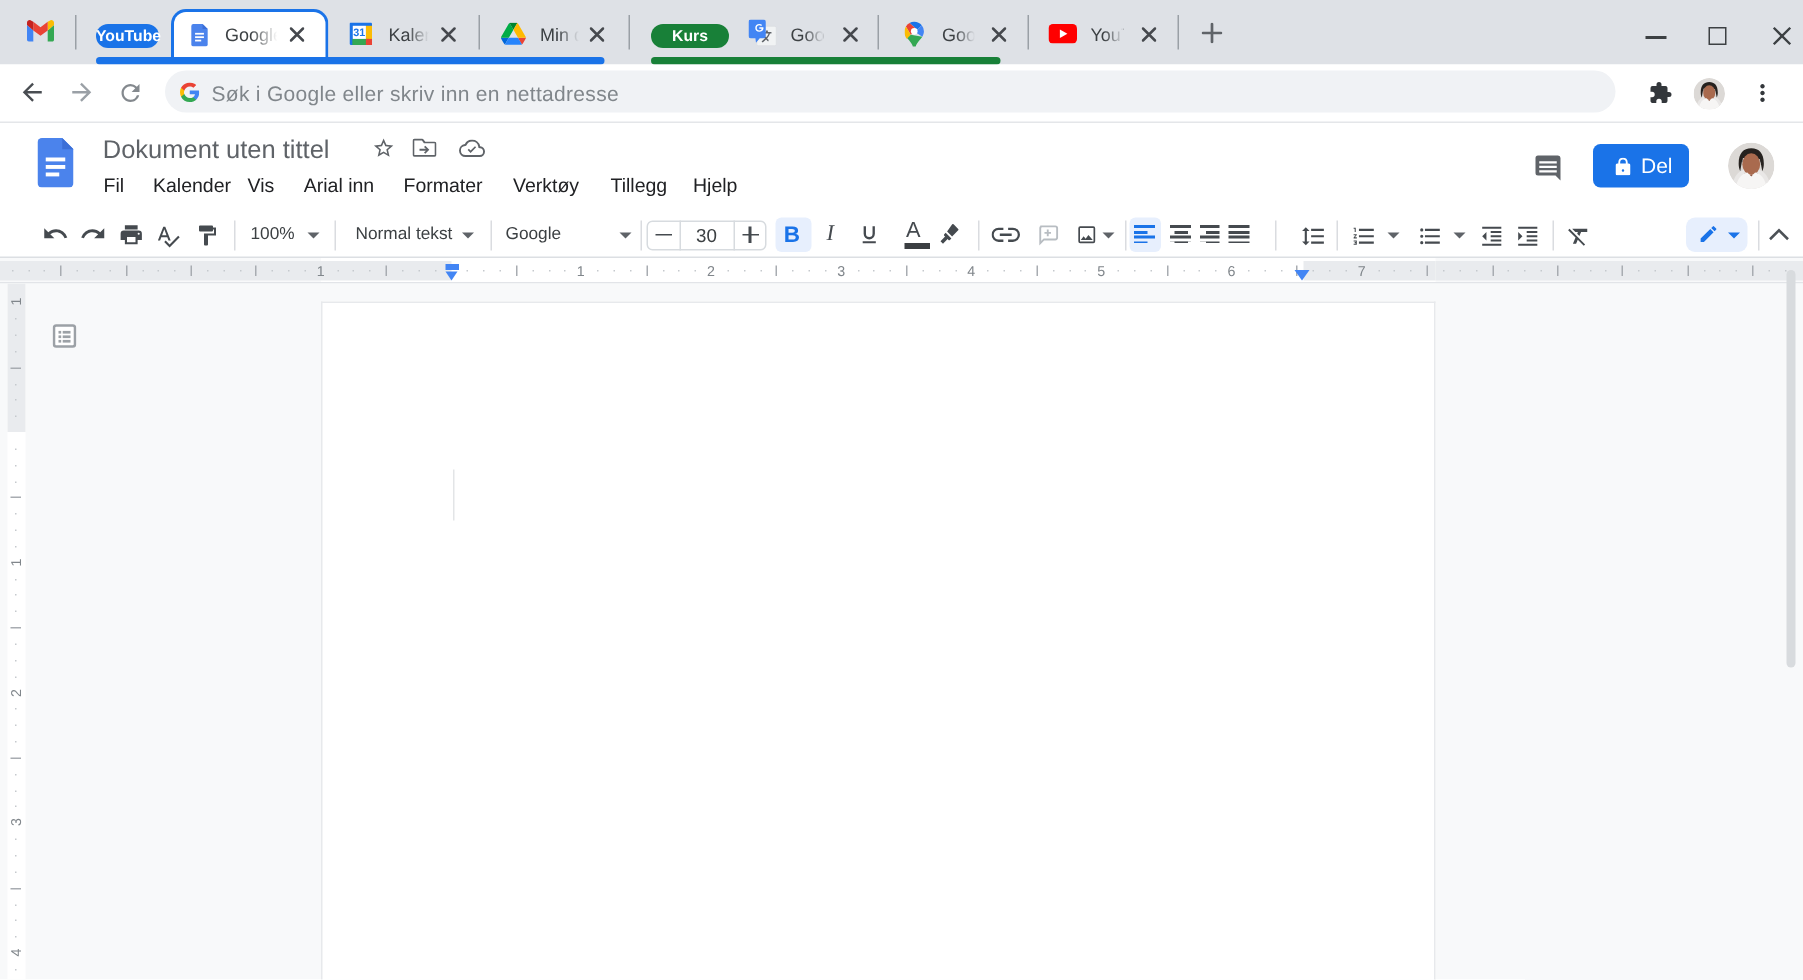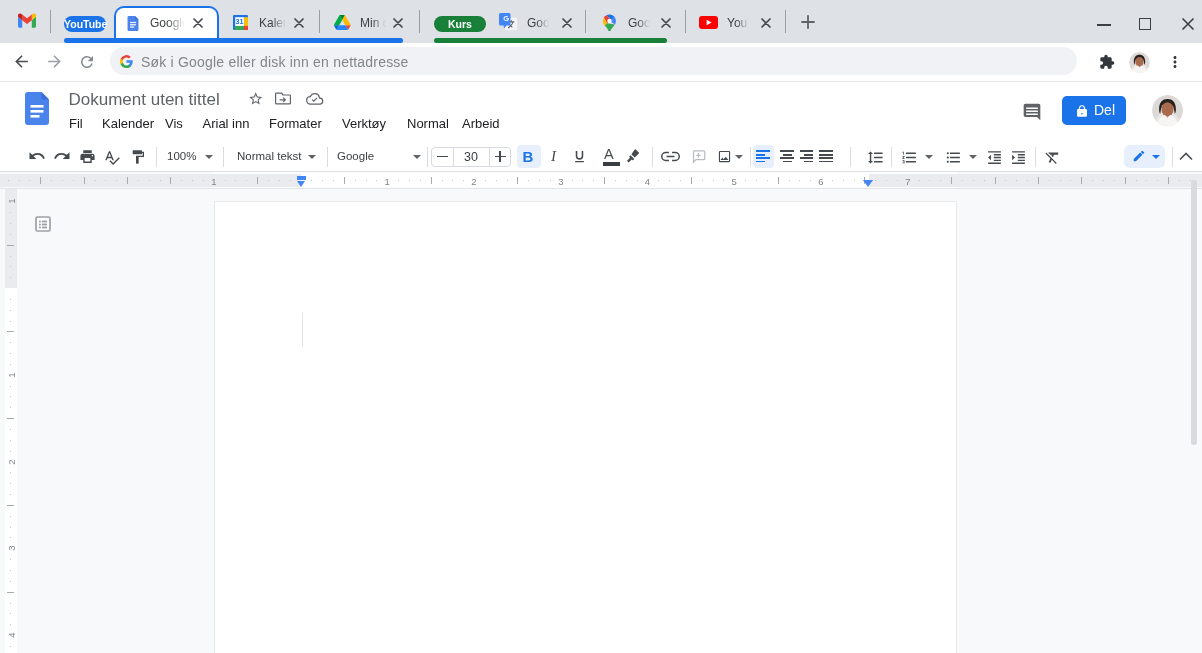--- a/index.html
+++ b/index.html
@@ -119,21 +119,21 @@
 <svg class="ab" style="left:78px;top:52.5px" width="18" height="18" viewBox="0 0 24 24">
 <path fill="#84898e" d="M17.65 6.35A7.96 7.96 0 0012 4c-4.42 0-7.99 3.58-8 8s3.57 8 8 8c3.73 0 6.84-2.55 7.73-6h-2.08a5.99 5.99 0 01-5.65 4c-3.31 0-6-2.69-6-6s2.69-6 6-6c1.66 0 3.14.69 4.22 1.78L13 11h7V4l-2.35 2.35z"></path>
   </svg>
 <div class="ab" style="left:110px;top:47px;width:967px;height:28px;border-radius:14px;background:#f0f2f5"></div>
 <svg class="ab" style="left:120px;top:55px" width="13" height="13" viewBox="0 0 18 18">
 <path fill="#4285F4" d="M17.64 9.2c0-.64-.06-1.25-.16-1.84H9v3.48h4.84a4.14 4.14 0 01-1.8 2.72v2.26h2.92a8.78 8.78 0 002.68-6.62z"></path>
 <path fill="#34A853" d="M9 18c2.43 0 4.47-.81 5.96-2.18l-2.92-2.26c-.8.54-1.83.86-3.04.86-2.34 0-4.32-1.58-5.03-3.71H.96v2.33A9 9 0 009 18z"></path>
 <path fill="#FBBC05" d="M3.97 10.71A5.41 5.41 0 013.69 9c0-.6.1-1.17.28-1.71V4.96H.96A9 9 0 000 9c0 1.45.35 2.83.96 4.04l3.01-2.33z"></path>
 <path fill="#EA4335" d="M9 3.58c1.32 0 2.5.45 3.44 1.35l2.58-2.58A9 9 0 00.96 4.96l3.01 2.33C4.68 5.16 6.66 3.58 9 3.58z"></path>
 </svg>
-<div class="ab" style="left:141px;top:54px;font-size:14px;letter-spacing:0.2px;color:#80868b">Søk i Google eller disk inn en nettadresse</div>
+<div class="ab" style="left:141px;top:54px;font-size:14px;letter-spacing:0.2px;color:#80868b">Søk i Google eller skriv inn en nettadresse</div>
 <svg class="ab" style="left:1099px;top:54px" width="16" height="16" viewBox="0 0 24 24">
 <path fill="#33373b" d="M20.5 11H19V7c0-1.1-.9-2-2-2h-4V3.5a2.5 2.5 0 00-5 0V5H4a2 2 0 00-1.99 2v3.8H3.5a2.7 2.7 0 010 5.4H2V20c0 1.1.9 2 2 2h3.8v-1.5a2.7 2.7 0 015.4 0V22H17a2 2 0 002-2v-4h1.5a2.5 2.5 0 000-5z"></path>
   </svg>
 <svg class="ab" style="left:1128.5px;top:51.5px" width="21" height="21" viewBox="0 0 24 24">
     <defs>
       <clipPath id="av1128">
         <circle cx="12" cy="12" r="12"></circle>
       </clipPath>
     </defs>
     <g clip-path="url(#av1128)">
@@ -167,22 +167,22 @@
 <svg class="ab" style="left:306px;top:92.5px" width="17.5" height="12.5" viewBox="0 0 24 17">
 <path fill="#5f6368" d="M19.35 6.04A7.49 7.49 0 0012 0C9.11 0 6.6 1.64 5.35 4.04A5.99 5.99 0 000 10a6 6 0 006 6h13a5 5 0 00.35-9.96zM19 14.2H6a4.2 4.2 0 01-.45-8.38l.96-.1.45-.86A5.7 5.7 0 0112 1.8a5.68 5.68 0 015.59 4.59l.26 1.34 1.36.1A3.2 3.2 0 0119 14.2z"></path>
 <path fill="#5f6368" d="M10.6 12.2L7.9 9.5l1.1-1.1 1.6 1.6 4-4 1.1 1.1z"></path>
   </svg>
 <div class="ab" style="left:69.0px;top:116px;font-size:13px;color:#202124">Fil</div>
 <div class="ab" style="left:102.0px;top:116px;font-size:13px;color:#202124">Kalender</div>
 <div class="ab" style="left:165.0px;top:116px;font-size:13px;color:#202124">Vis</div>
 <div class="ab" style="left:202.5px;top:116px;font-size:13px;color:#202124">Arial inn</div>
 <div class="ab" style="left:269.0px;top:116px;font-size:13px;color:#202124">Formater</div>
 <div class="ab" style="left:342.0px;top:116px;font-size:13px;color:#202124">Verktøy</div>
-<div class="ab" style="left:407.0px;top:116px;font-size:13px;color:#202124">Normal</div>
-<div class="ab" style="left:462.0px;top:116px;font-size:13px;color:#202124">Arbeid</div>
+<div class="ab" style="left:407.0px;top:116px;font-size:13px;color:#202124">Tillegg</div>
+<div class="ab" style="left:462.0px;top:116px;font-size:13px;color:#202124">Hjelp</div>
 <svg class="ab" style="left:1022px;top:102px" width="20" height="20" viewBox="0 0 24 24">
 <path fill="#5f6368" d="M21.99 4a2 2 0 00-1.99-2H4a2 2 0 00-2 2v12a2 2 0 002 2h14l4 4-.01-18z"></path>
 <path fill="#fff" d="M5 6.5h14v1.8H5zm0 3.6h14v1.8H5zm0 3.6h14v1.8H5z"></path>
   </svg>
 <div class="ab" style="left:1062px;top:96px;width:63.5px;height:28.5px;border-radius:5px;background:#1a73e8"></div>
 <svg class="ab" style="left:1076.5px;top:104.5px" width="10" height="12" viewBox="0 0 24 28">
 <path fill="#fff" d="M21 9h-1.5V7A7.5 7.5 0 0012 0 7.5 7.5 0 004.5 7v2H3a3 3 0 00-3 3v13a3 3 0 003 3h18a3 3 0 003-3V12a3 3 0 00-3-3zM7.5 7A4.5 4.5 0 0112 2.6 4.5 4.5 0 0116.5 7v2h-9zM14 20.5a2 2 0 11-4 0 2 2 0 014 0z"></path>
   </svg>
 <div class="ab" style="left:1094px;top:102px;font-size:14px;font-weight:500;color:#fff">Del</div>
 <svg class="ab" style="left:1152.0px;top:95.0px" width="31" height="31" viewBox="0 0 24 24">

